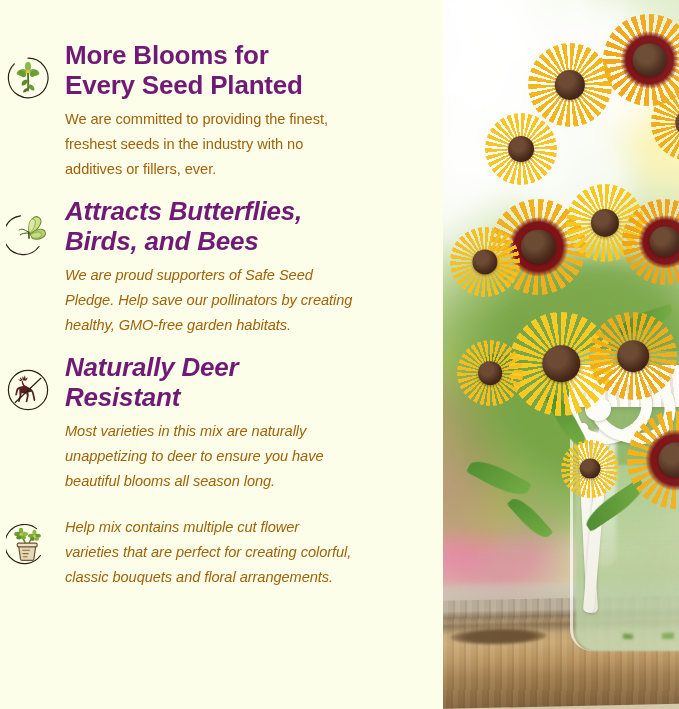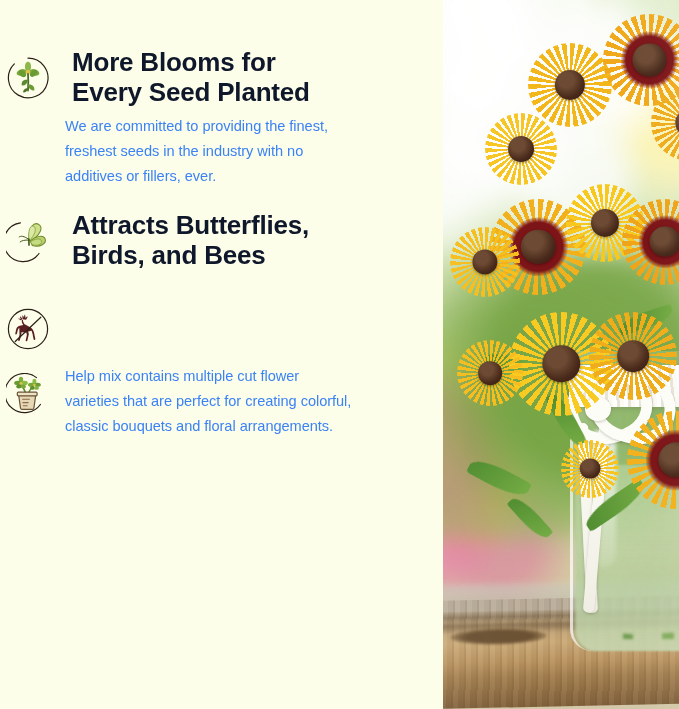--- a/index.html
+++ b/index.html
@@ -36,20 +36,21 @@
 
   .benefit {
     position: relative;
     display: flex;
     align-items: flex-start;
     padding: 0 14px 0 0;
   }
 
   .benefit + .benefit {
     margin-top: 14px;
+    font-style: italic;
   }
 
   .icon-wrap {
     flex: 0 0 52px;
     width: 52px;
     height: 52px;
     padding-left: 4px;
     padding-top: 16px;
     box-sizing: border-box;
     display: flex;
@@ -61,36 +62,36 @@
     display: block;
   }
 
   .benefit-body {
     flex: 1 1 auto;
     padding-left: 13px;
     padding-right: 10px;
   }
 
   .benefit-title {
-    margin: 7px;
+    margin: 0;
     font-family: "Liberation Sans", sans-serif;
     font-size: 26px;
     line-height: 30px;
     font-weight: bold;
-    color: #0f172a;
+    color: #701a75;
     letter-spacing: -0.2px;
     white-space: pre-line;
   }
 
   .benefit-desc {
     margin: 7px 0 0 0;
     font-family: "Liberation Sans", sans-serif;
     font-size: 14.6px;
     line-height: 25px;
-    color: #3b82f6;
+    color: #a16207;
     white-space: pre-line;
     letter-spacing: -0.05px;
   }
 
   
   .photo {
     flex: 1 1 auto;
     position: relative;
     overflow: hidden;
     background: #cfd8b0;
@@ -401,34 +402,44 @@
             <path d="M1 2 C6 0 12 0 12 4 C12 7 6 8 2 5 Z" fill="#c6da7f" stroke="#7d9a38" stroke-width="0.7"></path>
             <path d="M0 -1 L-1 5" stroke="#3f5418" stroke-width="1.6" stroke-linecap="round"></path>
             <path d="M-0.5 -1 C-4 -5 -7 -6 -9 -5" fill="none" stroke="#3f5418" stroke-width="0.9" stroke-linecap="round"></path>
             <path d="M-0.5 0 C-4 -1 -7 -1 -9 0" fill="none" stroke="#3f5418" stroke-width="0.9" stroke-linecap="round"></path>
           </g>
         </svg>
       </div>
       <div class="benefit-body">
         <h2 class="benefit-title">Attracts Butterflies,
 Birds, and Bees</h2>
+        <p class="benefit-desc">We are proud supporters of Safe Seed
+Pledge. Help save our pollinators by creating
+healthy, GMO-free garden habitats.</p>
       </div>
     </div>
 
     <div class="benefit">
       <div class="icon-wrap">
         <svg width="44" height="44" viewBox="0 0 44 44" aria-hidden="true">
           <circle cx="22" cy="22" r="19.6" fill="none" stroke="#2b2018" stroke-width="1.2"></circle>
           <g fill="#5a1f20">
             <path d="M16.5 12.6 c-.7 .9 -.9 2 -.5 3.1 l1.2 2.4 -3.4 .6 c-1.9 .4 -3.2 1.7 -3.6 3.5 l-.9 4.2 c-.1 .6 .3 1 .8 1 .5 0 .8-.3 .9-.8 l.8-3.7 c.2-.9 .7-1.5 1.5-1.8 l.2 6.8 -1.4 4.9 c-.2 .6 .2 1.1 .8 1.1 .5 0 .8-.3 .9-.7 l1.5-5.2 .2-2.8 4.8 .2 .6 2.6 -1.2 5.2 c-.1 .6 .2 1 .8 1 .5 0 .8-.3 .9-.8 l1.3-5.6 c.1-.5 .1-.9 0-1.3 l-.5-2.1 3.4-.6 .9 3 1.1 5.4 c.1 .5 .5 .8 1 .7 .5-.1 .8-.6 .7-1.1 l-1.2-5.7 c-.6-2.8-1.5-4.6-3.5-5.7 l-6.3-3.4 -1.3-2.7 c-.2-.5-.1-1 .2-1.4 Z"></path>
             <path d="M16.6 12.3 l-.3-3.4 c0-.4 .5-.6 .7-.2 l1 1.9 .4-2.6 c.1-.4 .6-.4 .7 0 l.5 3.1 1.4-1.6 c.3-.3 .8 0 .6 .4 l-1.5 2.8 Z"></path>
             <path d="M15.3 13.6 l-2.7-1.5 c-.4-.2-.2-.8 .2-.7 l2.1 .5 -1-1.9 c-.2-.4 .3-.7 .6-.4 l1.7 2 Z"></path>
           </g>
           <line x1="9.2" y1="34.5" x2="34.8" y2="10.2" stroke="#2b2018" stroke-width="1.2" stroke-linecap="round"></line>
         </svg>
+      </div>
+      <div class="benefit-body">
+        <h2 class="benefit-title">Naturally Deer
+Resistant</h2>
+        <p class="benefit-desc">Most varieties in this mix are naturally
+unappetizing to deer to ensure you have
+beautiful blooms all season long.</p>
       </div>
     </div>
 
     <div class="benefit">
       <div class="icon-wrap">
         <svg width="44" height="44" viewBox="0 0 44 44" aria-hidden="true">
           <path d="M30.5 4.6 A19.6 19.6 0 1 0 34.4 31.5" fill="none" stroke="#2b2018" stroke-width="1.2" stroke-linecap="round"></path>
           <g>
             <path d="M20.5 22 C19 18 17 14 15 11.5" fill="none" stroke="#5b8a2e" stroke-width="1.5" stroke-linecap="round"></path>
             <path d="M22 22 C23 18 25.5 14.5 28 12.5" fill="none" stroke="#5b8a2e" stroke-width="1.5" stroke-linecap="round"></path>

